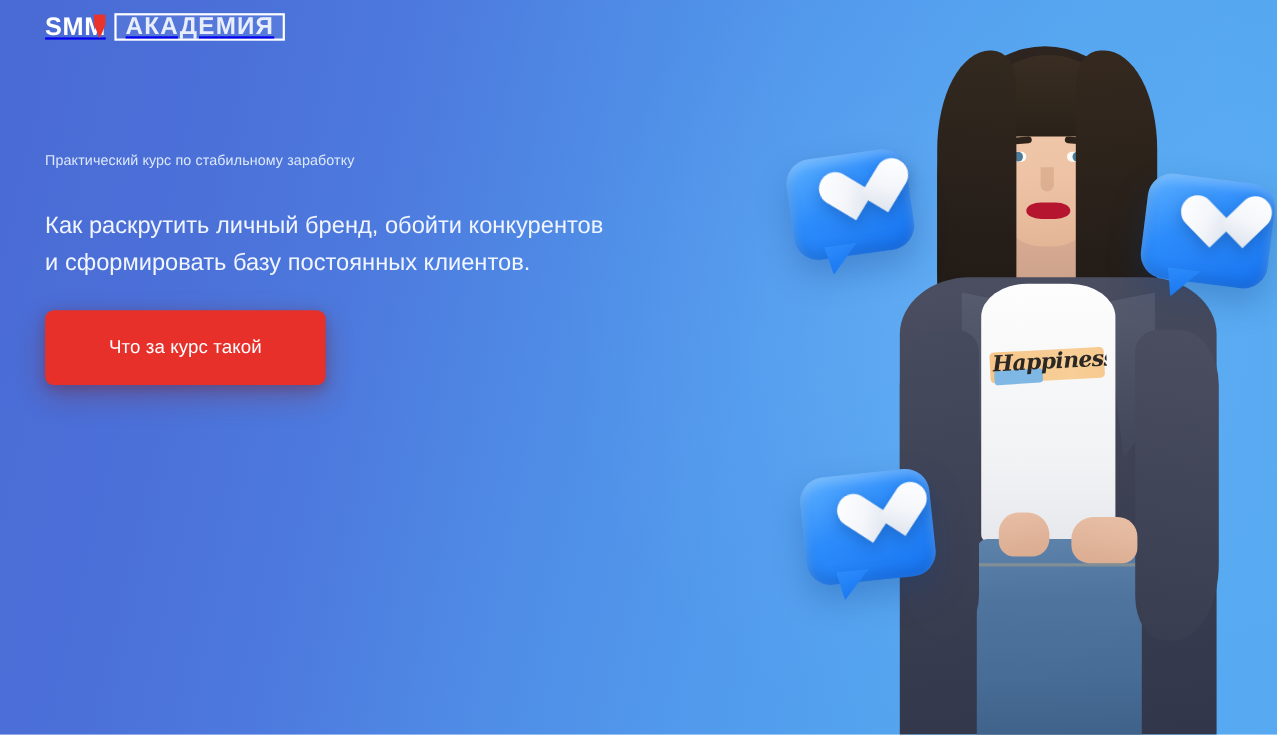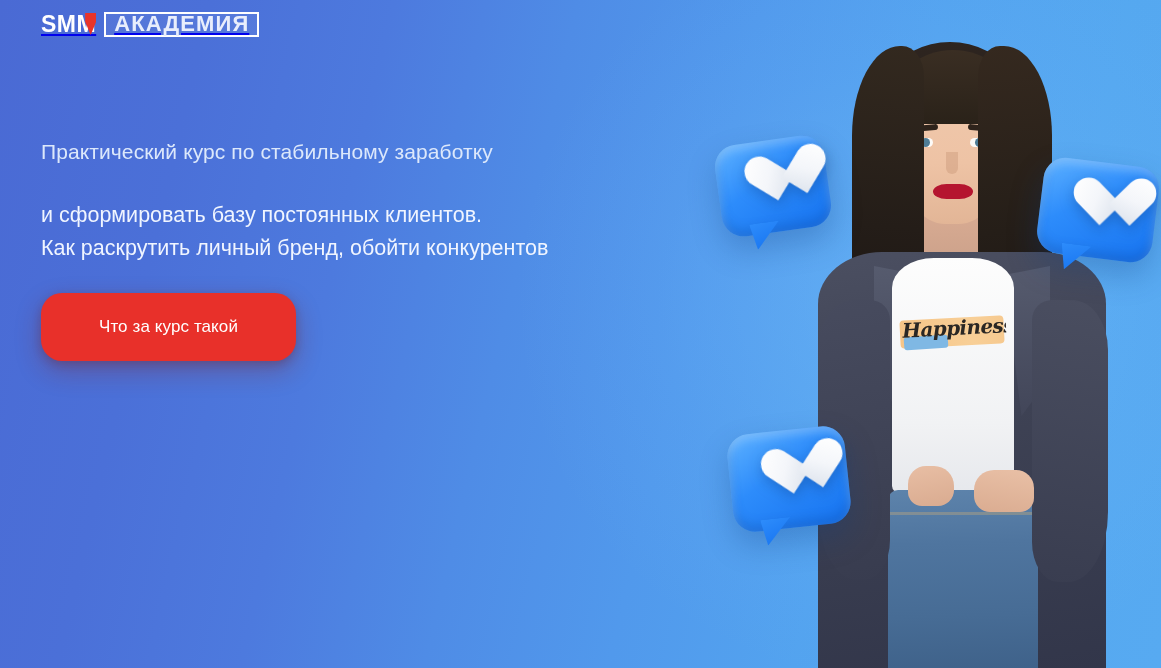--- a/index.html
+++ b/index.html
@@ -88,21 +88,21 @@
 
   
   .copy {
     position: absolute;
     left: 41px;
     top: 138px;
     width: 640px;
   }
   .eyebrow {
     color: #dce8fb;
-    font-size: 21px;
+    font-size: 13px;
     font-weight: 400;
     letter-spacing: .1px;
     line-height: 1.3;
   }
   .headline {
     margin-top: 22px;
     color: #ffffff;
     font-size: 56px;
     font-weight: 800;
     line-height: 1.18;
@@ -121,21 +121,21 @@
   .subcopy span { display: block; }
 
   .cta {
     display: inline-flex;
     align-items: center;
     justify-content: center;
     margin-top: 28px;
     width: 255px;
     height: 68px;
     border: none;
-    border-radius: 21px;
+    border-radius: 8px;
     background: #e8302a;
     color: #ffffff;
     font-family: "Liberation Sans", sans-serif;
     font-size: 17px;
     font-weight: 400;
     letter-spacing: .1px;
     cursor: pointer;
     box-shadow: 0 10px 26px rgba(140,25,20,.30), 0 3px 10px rgba(90,20,15,.22);
   }
 
@@ -326,22 +326,22 @@
     <span class="logo-mark">
       <span>SMM</span>
       <span class="accent"></span>
     </span>
     <span class="logo-box">АКАДЕМИЯ</span>
   </a>
 
   <div class="copy">
     <p class="eyebrow">Практический курс по стабильному заработку</p>
     <p class="subcopy">
+      <span>Как раскрутить личный бренд, обойти конкурентов</span>
       <span>и сформировать базу постоянных клиентов.</span>
-      <span>Как раскрутить личный бренд, обойти конкурентов</span>
     </p>
     <button class="cta" type="button">Что за курс такой</button>
   </div>
 
   <div class="model">
     <div class="m-hair-back"></div>
     <div class="m-neck"></div>
     <div class="m-face"></div>
     <div class="m-brow l"></div>
     <div class="m-brow r"></div>

